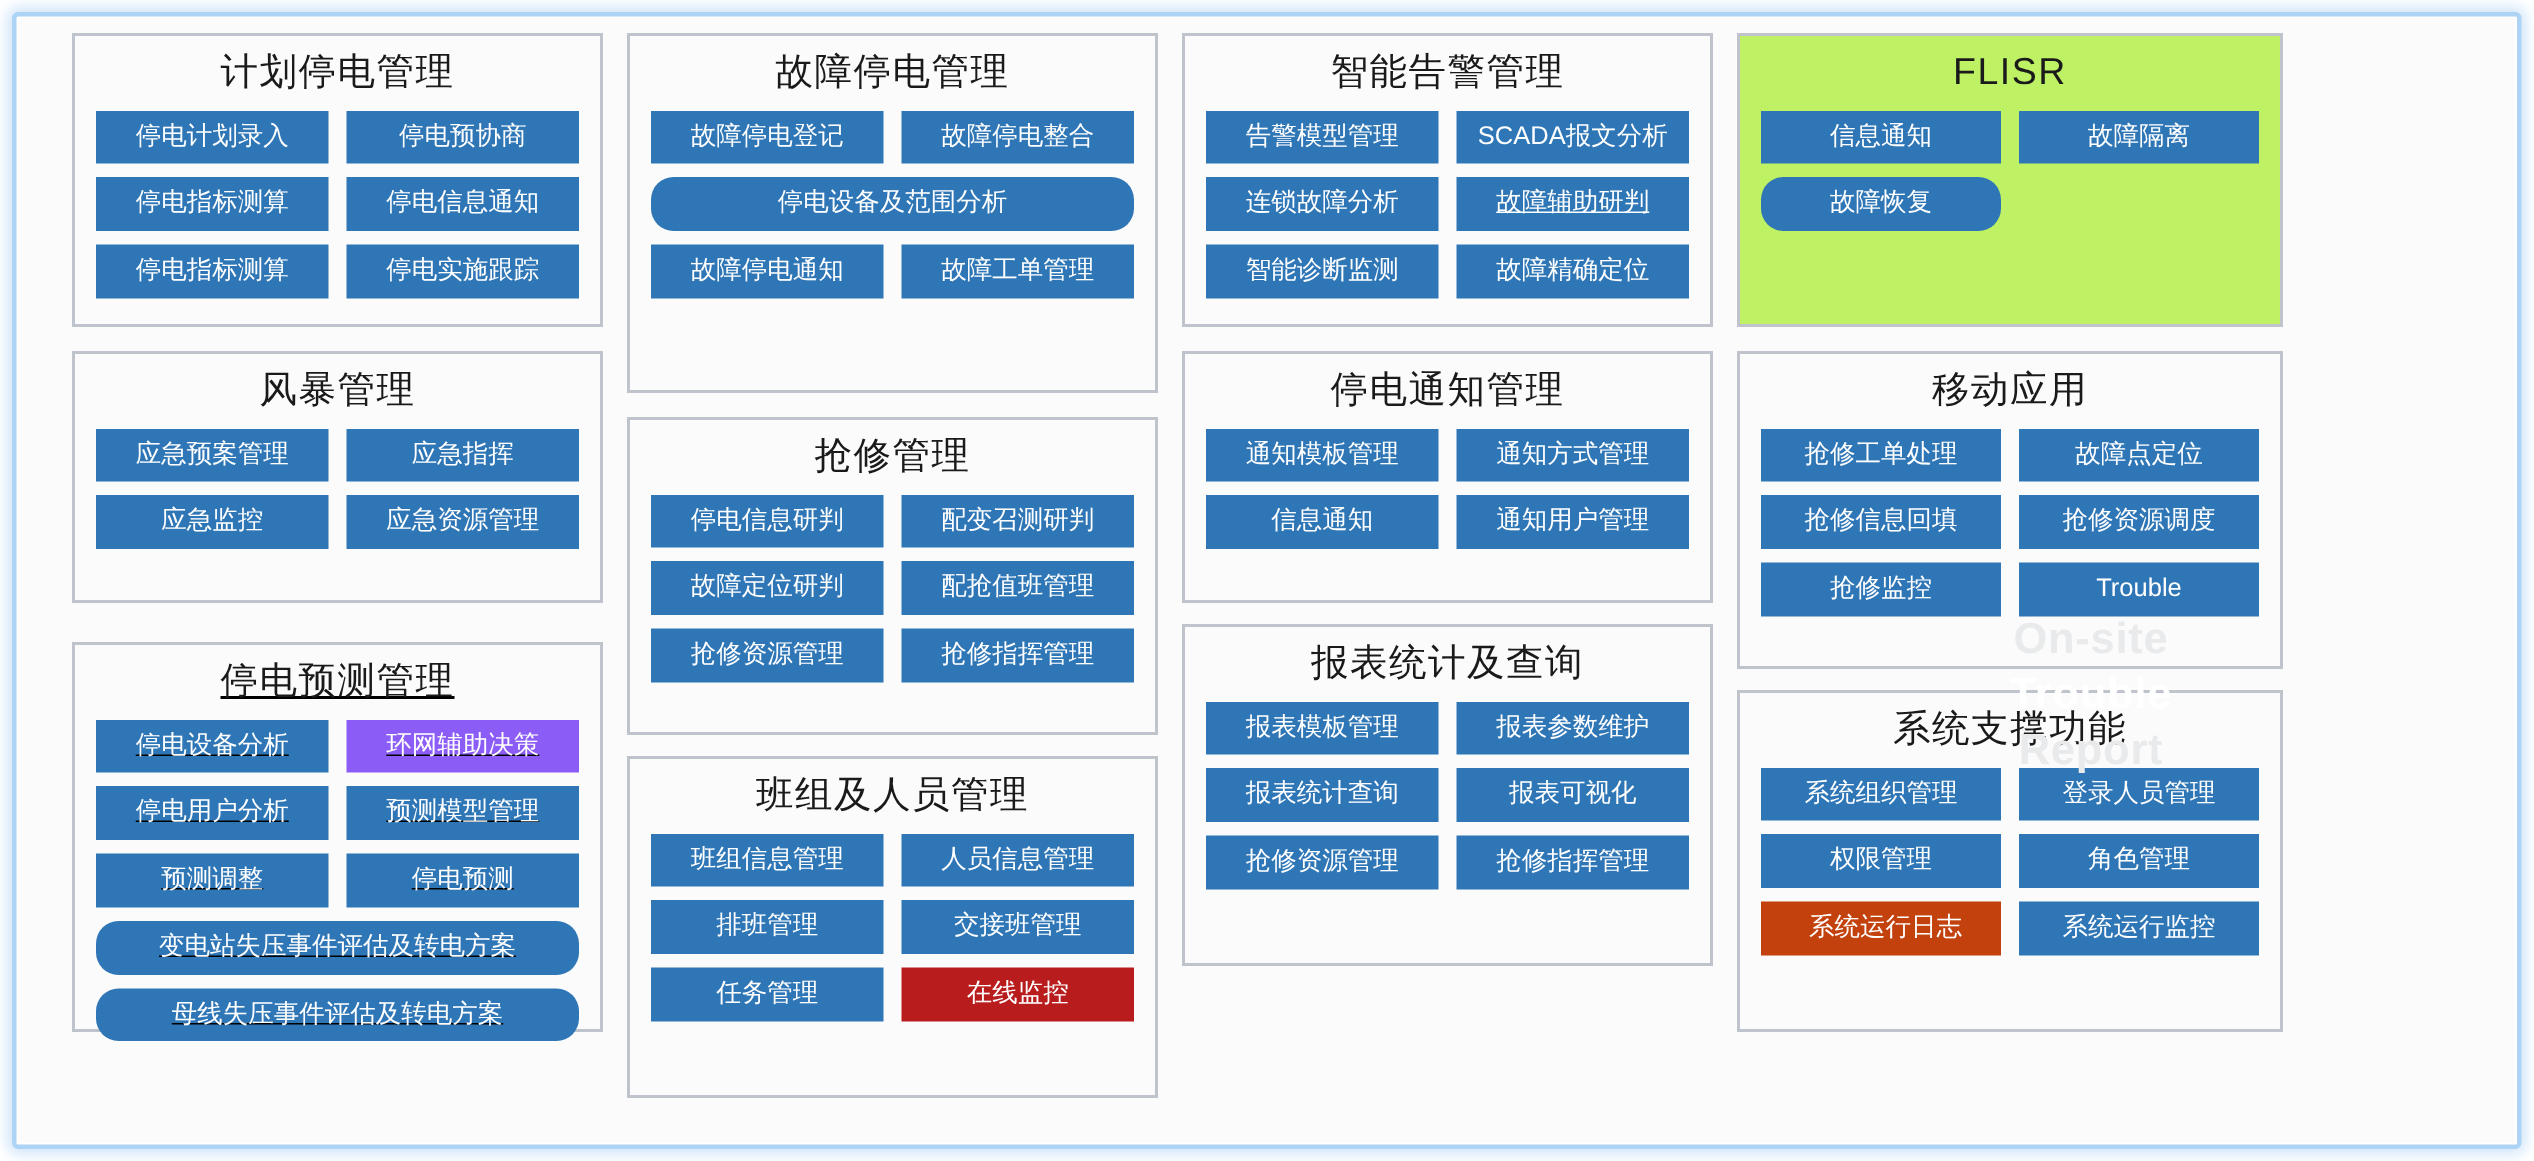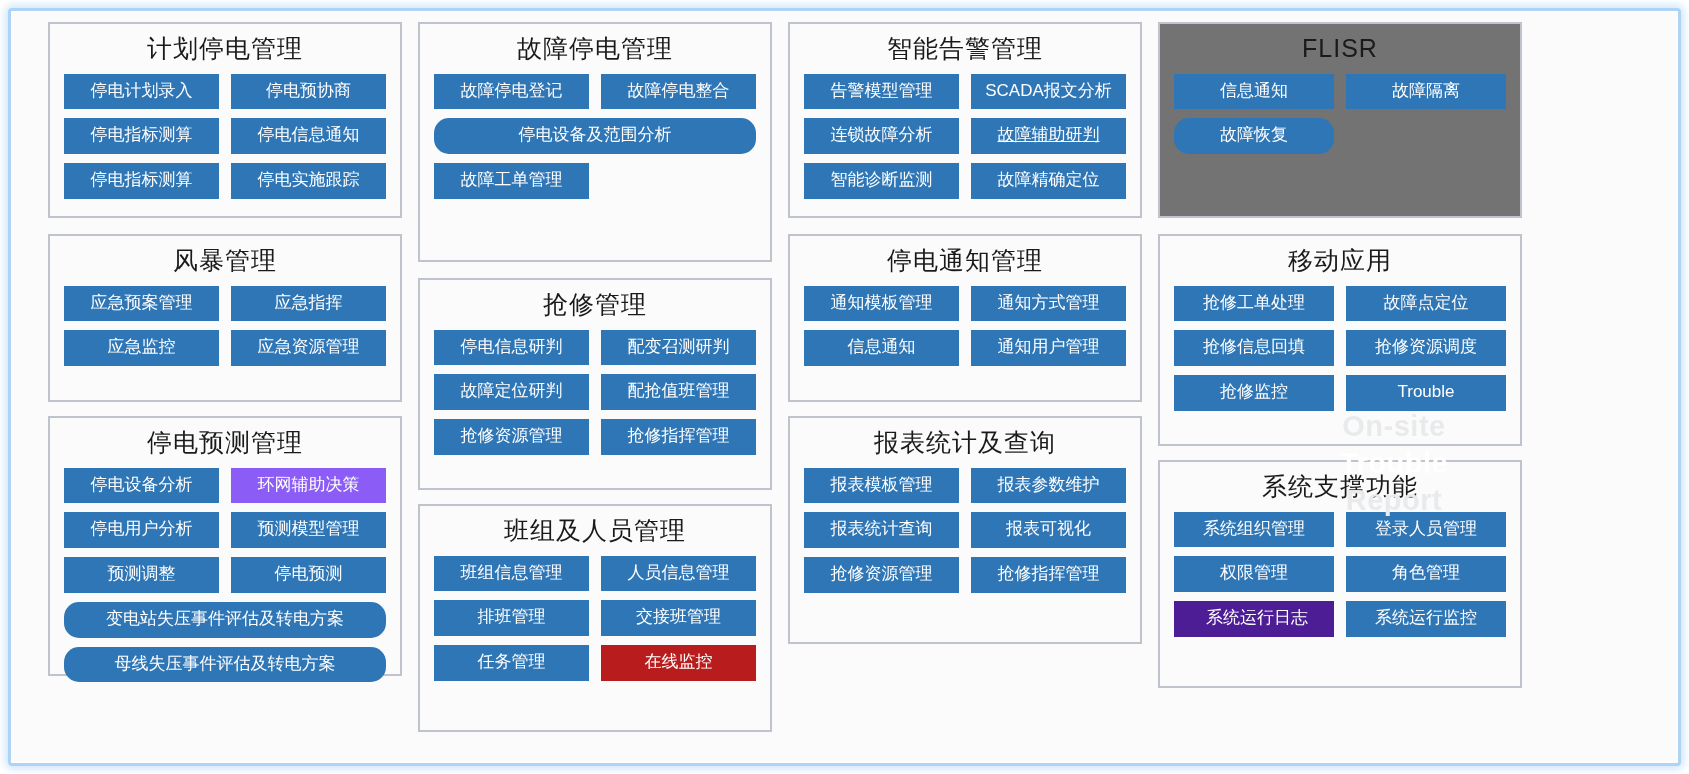--- a/index.html
+++ b/index.html
@@ -120,21 +120,21 @@
             <div class="row">
               <div class="btn half" style="background: rgb(47, 118, 182);">应急预案管理</div>
               <div class="btn half" style="background: rgb(47, 118, 182);">应急指挥</div>
             </div>
             <div class="row">
               <div class="btn half" style="background: rgb(47, 118, 182);">应急监控</div>
               <div class="btn half" style="background: rgb(47, 118, 182);">应急资源管理</div>
             </div>
           </div>
         </div>
-        <div class="panel" style="height: 260px; margin-top: 14px; border-color: rgb(191, 196, 204); background: rgb(251, 251, 251);">
+        <div class="panel" style="height: 260px; margin-top: 26px; border-color: rgb(191, 196, 204); background: rgb(251, 251, 251); text-decoration: underline;">
           <div class="panel-title">停电预测管理</div>
           <div class="rows">
             <div class="row">
               <div class="btn half" style="background: rgb(47, 118, 182);">停电设备分析</div>
               <div class="btn half" style="background: #8b5cf6;">环网辅助决策</div>
             </div>
             <div class="row">
               <div class="btn half" style="background: rgb(47, 118, 182);">停电用户分析</div>
               <div class="btn half" style="background: rgb(47, 118, 182);">预测模型管理</div>
             </div>
@@ -156,20 +156,21 @@
           <div class="panel-title">故障停电管理</div>
           <div class="rows">
             <div class="row">
               <div class="btn half" style="background: rgb(47, 118, 182);">故障停电登记</div>
               <div class="btn half" style="background: rgb(47, 118, 182);">故障停电整合</div>
             </div>
             <div class="row">
               <div class="btn wide" style="background: rgb(47, 118, 182);">停电设备及范围分析</div>
             </div>
             <div class="row">
+              <div class="btn half" style="background: rgb(47, 118, 182);">故障停电通知</div>
               <div class="btn half" style="background: rgb(47, 118, 182);">故障工单管理</div>
             </div>
           </div>
         </div>
         <div class="panel" style="height: 212px; margin-top: 16px; border-color: rgb(191, 196, 204); background: rgb(251, 251, 251);">
           <div class="panel-title">抢修管理</div>
           <div class="rows">
             <div class="row">
               <div class="btn half" style="background: rgb(47, 118, 182);">停电信息研判</div>
               <div class="btn half" style="background: rgb(47, 118, 182);">配变召测研判</div>
@@ -245,21 +246,21 @@
               <div class="btn half" style="background: rgb(47, 118, 182);">报表可视化</div>
             </div>
             <div class="row">
               <div class="btn half" style="background: rgb(47, 118, 182);">抢修资源管理</div>
               <div class="btn half" style="background: rgb(47, 118, 182);">抢修指挥管理</div>
             </div>
           </div>
         </div>
       </div>
       <div class="col">
-        <div class="panel" style="height: 196px; border-color: rgb(191, 196, 204); background: #737373;">
+        <div class="panel" style="height: 196px; border-color: rgb(191, 196, 204); background: #bef264;">
           <div class="panel-title">FLISR</div>
           <div class="rows">
             <div class="row">
               <div class="btn half" style="background: rgb(47, 118, 182);">信息通知</div>
               <div class="btn half" style="background: rgb(47, 118, 182);">故障隔离</div>
             </div>
             <div class="row">
               <div class="btn wide" style="background: rgb(47, 118, 182);">故障恢复</div>
               <div class="spacer"></div>
             </div>
@@ -287,21 +288,21 @@
           <div class="rows">
             <div class="row">
               <div class="btn half" style="background: rgb(47, 118, 182);">系统组织管理</div>
               <div class="btn half" style="background: rgb(47, 118, 182);">登录人员管理</div>
             </div>
             <div class="row">
               <div class="btn half" style="background: rgb(47, 118, 182);">权限管理</div>
               <div class="btn half" style="background: rgb(47, 118, 182);">角色管理</div>
             </div>
             <div class="row">
-              <div class="btn half" style="background: #4c1d95; padding-left: 10px;">系统运行日志</div>
+              <div class="btn half" style="background: #c2410c; padding-left: 10px;">系统运行日志</div>
               <div class="btn half" style="background: rgb(47, 118, 182);">系统运行监控</div>
             </div>
           </div>
         </div>
       </div>
     </div>
   <div class="watermark" style="left:1284px;top:360px;width:220px;margin-top:48px;">
     <div>On-site</div>
     <div class="on-blue">Trouble</div>
     <div>Report</div>

